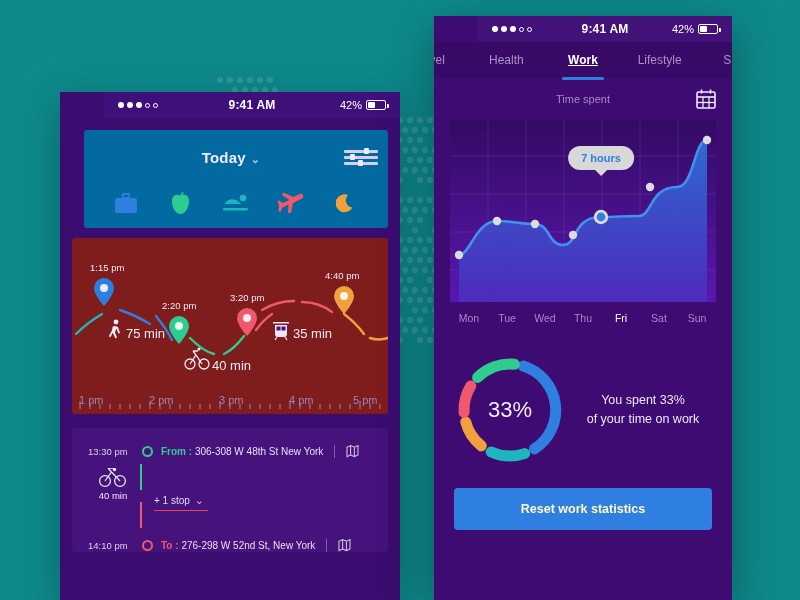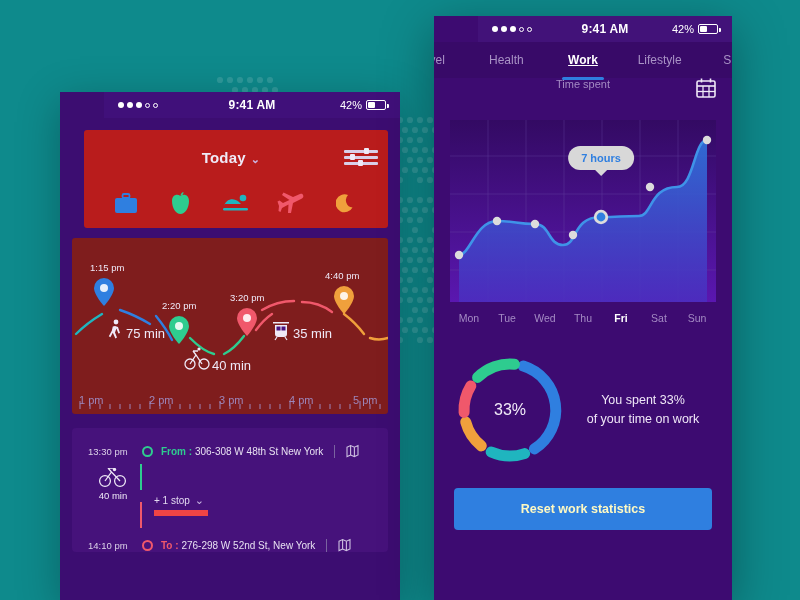--- a/index.html
+++ b/index.html
@@ -41,21 +41,21 @@
   .battery {
     width:20px; height:10px; border:1.3px solid #fff; border-radius:2px;
     position:relative; display:flex; align-items:center; padding:1px;
   }
   .battery::after{ content:""; position:absolute; right:-4px; top:3px; width:2px;height:4px;
     background:#fff; border-radius:0 1px 1px 0;}
   .battery-fill { height:100%; width:42%; background:#fff; border-radius:1px; }
 
   
   .card {
-    background:#b91c1c;
+    background:#0369a1;
     margin:12px 12px 0 24px;
     border-radius:3px;
   }
   .today-row {
     height:54px; display:flex; align-items:center; position:relative;
   }
   .today-label {
     flex:1; text-align:center; color:#efe9f7; font-size:15px; font-weight:bold;
     letter-spacing:.2px; padding-left:34px;
   }
@@ -86,60 +86,60 @@
   .rtext.from b { color:#2ecc8f; }
   .rtext.to b { color:#f0586b; }
   .divider-v { width:1px; height:13px; background:#7a63a0; margin:0 3px;}
   .map-mini { width:13px;height:14px; }
   .mid-block { position:relative; height:76px; }
   .bike-col { position:absolute; left:0; top:8px; width:50px; text-align:center; color:#efe9f7; font-size:9.5px;}
   .vline { position:absolute; left:52px; width:2px; }
   .vline.green { top:4px; height:26px; background:#2ecc8f; }
   .vline.red   { top:42px; height:26px; background:#f0586b; }
   .stop-box { position:absolute; left:66px; top:30px; }
-  .stop-text { color:#e3daf0; font-size:10px; border-bottom:6px solid #ef4444; padding-bottom:4px; padding-right:4px;}
+  .stop-text { color:#e3daf0; font-size:10px; border-bottom:1px solid #ef4444; padding-bottom:4px; padding-right:4px;}
 
   
   .tabbar { height:36px; background:#380a68; display:flex; align-items:center; position:relative; }
   .tab {
     flex:1; text-align:center; color:#a993c6; font-size:12px; white-space:nowrap; position:relative; height:100%;
     display:flex; align-items:center; justify-content:center;
   }
   .tab.active { color:#ffffff; font-weight:bold;text-decoration:underline; }
   .tab.active::after{
     content:""; position:absolute; bottom:-2px; left:50%; transform:translateX(-50%);
     width:42px; height:3px; background:#2f7fe0; border-radius:2px;
   }
   .tab.edge { flex:0 0 34px; overflow:hidden; justify-content:flex-start; }
   .tab.edge.right { justify-content:flex-end; }
 
-  .timespent-row { height:42px; display:flex; align-items:flex-start; padding:0 16px; position:relative; }
+  .timespent-row { height:42px; display:flex; align-items:center; padding:0 16px; position:relative; }
   .timespent-label { flex:1; text-align:center; color:#a48bc4; font-size:11px; padding-left:20px;}
   .cal-icon { width:20px; height:20px; }
 
   .chartbox { margin:0 16px; height:182px; position:relative; border-radius:2px; overflow:visible;}
   .chart-svg { position:absolute; inset:0; }
   .tooltip {
     position:absolute; left:50%; transform:translateX(-50%);
     top:26px; background:#d8d8d8; color:#2f7fe0; font-size:11px; font-weight:bold;
     padding:6px 13px; border-radius:13px; white-space:nowrap;
   }
   .tooltip::after{
     content:""; position:absolute; bottom:-6px; left:50%; transform:translateX(-50%);
     border-left:7px solid transparent; border-right:7px solid transparent; border-top:7px solid #d8d8d8;
   }
   .daylabels { margin:10px 16px 0; display:flex; }
   .daylabels span { flex:1; text-align:center; color:#a48bc4; font-size:10.5px; }
-  .daylabels span.active { color:#fff; font-weight:bold; }
+  .daylabels span.active { color:#fff; font-weight:normal; }
 
   .donut-section { margin-top:26px; display:flex; align-items:center; padding:0 18px; height:120px;}
   .donut-wrap { position:relative; width:116px; height:116px; }
   .donut-pct {
     position:absolute; inset:0; display:flex; align-items:center; justify-content:center;
-    color:#f2ecf8; font-size:16px;
+    color:#f2ecf8; font-size:22px;
   }
   .donut-text { flex:1; text-align:center; color:#efe7f7; font-size:12.5px; line-height:1.55; padding-left:4px;}
 
   .reset-btn {
     margin:18px 20px 0; height:42px; background:#2f7fe0; border-radius:4px;
     display:flex; align-items:center; justify-content:center;
     color:#fef9c3; font-size:12.5px; font-weight:bold; border:none; width:calc(100% - 40px);
     font-family:"Liberation Sans", sans-serif;
   }
 </style>

